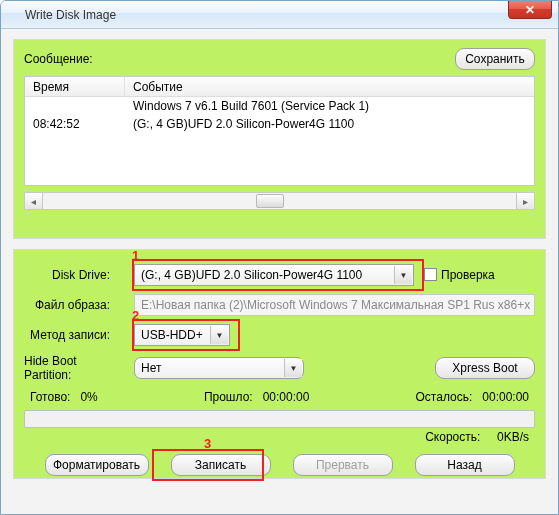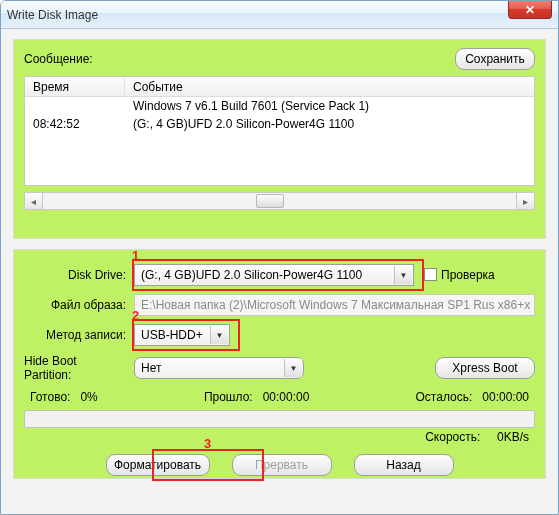--- a/index.html
+++ b/index.html
@@ -13,21 +13,21 @@
     overflow: hidden;
     border: 1px solid #7aa3c4;
     border-radius: 6px 0 0 0;
   }
   .titlebar {
     height: 28px;
     background: linear-gradient(to bottom, #f9fcff 0%, #e8f2fb 45%, #d7e8f7 46%, #e6f1fb 100%);
     border-bottom: 1px solid #b6c8da;
     display: flex;
     align-items: center;
-    padding: 0 2px 0 6px;
+    padding: 0 2px 0 24px;
     position: relative;
   }
   .titlebar .title {
     color: #333;
     font-size: 12px;
   }
   .titlebar .close {
     position: absolute;
     right: 6px;
     top: 0px;
@@ -141,21 +141,21 @@
 
   .form-row {
     display: flex;
     align-items: center;
     margin-bottom: 8px;
     position: relative;
   }
   .form-label {
     width: 110px;
     text-align: right;
-    padding-right: 8px;
+    padding-right: 24px;
     font-size: 12px;
   }
   .combo {
     height: 22px;
     border: 1px solid #9f9f9f;
     background: linear-gradient(to bottom, #fdfdfd, #f0f0f0);
     display: flex;
     align-items: center;
     padding: 0 4px 0 6px;
     font-size: 12px;
@@ -335,20 +335,21 @@
     <div class="progress"></div>
 
     <div class="speed-row">
       <span>Скорость:</span>
       &nbsp;&nbsp;&nbsp;
       <span>0KB/s</span>
     </div>
 
     <div class="button-row">
       <div class="btn" style="width:104px;">Форматировать</div>
+      <div class="btn" style="width:100px;">Записать</div>
       <div class="btn disabled" style="width:100px;">Прервать</div>
       <div class="btn" style="width:100px;">Назад</div>
 
       <span class="redlabel" style="left:180px; top:-18px;">3</span>
       <div class="redbox" style="left:128px; top:-5px; width:112px; height:32px;"></div>
     </div>
 
   </div>
 
 </div>

